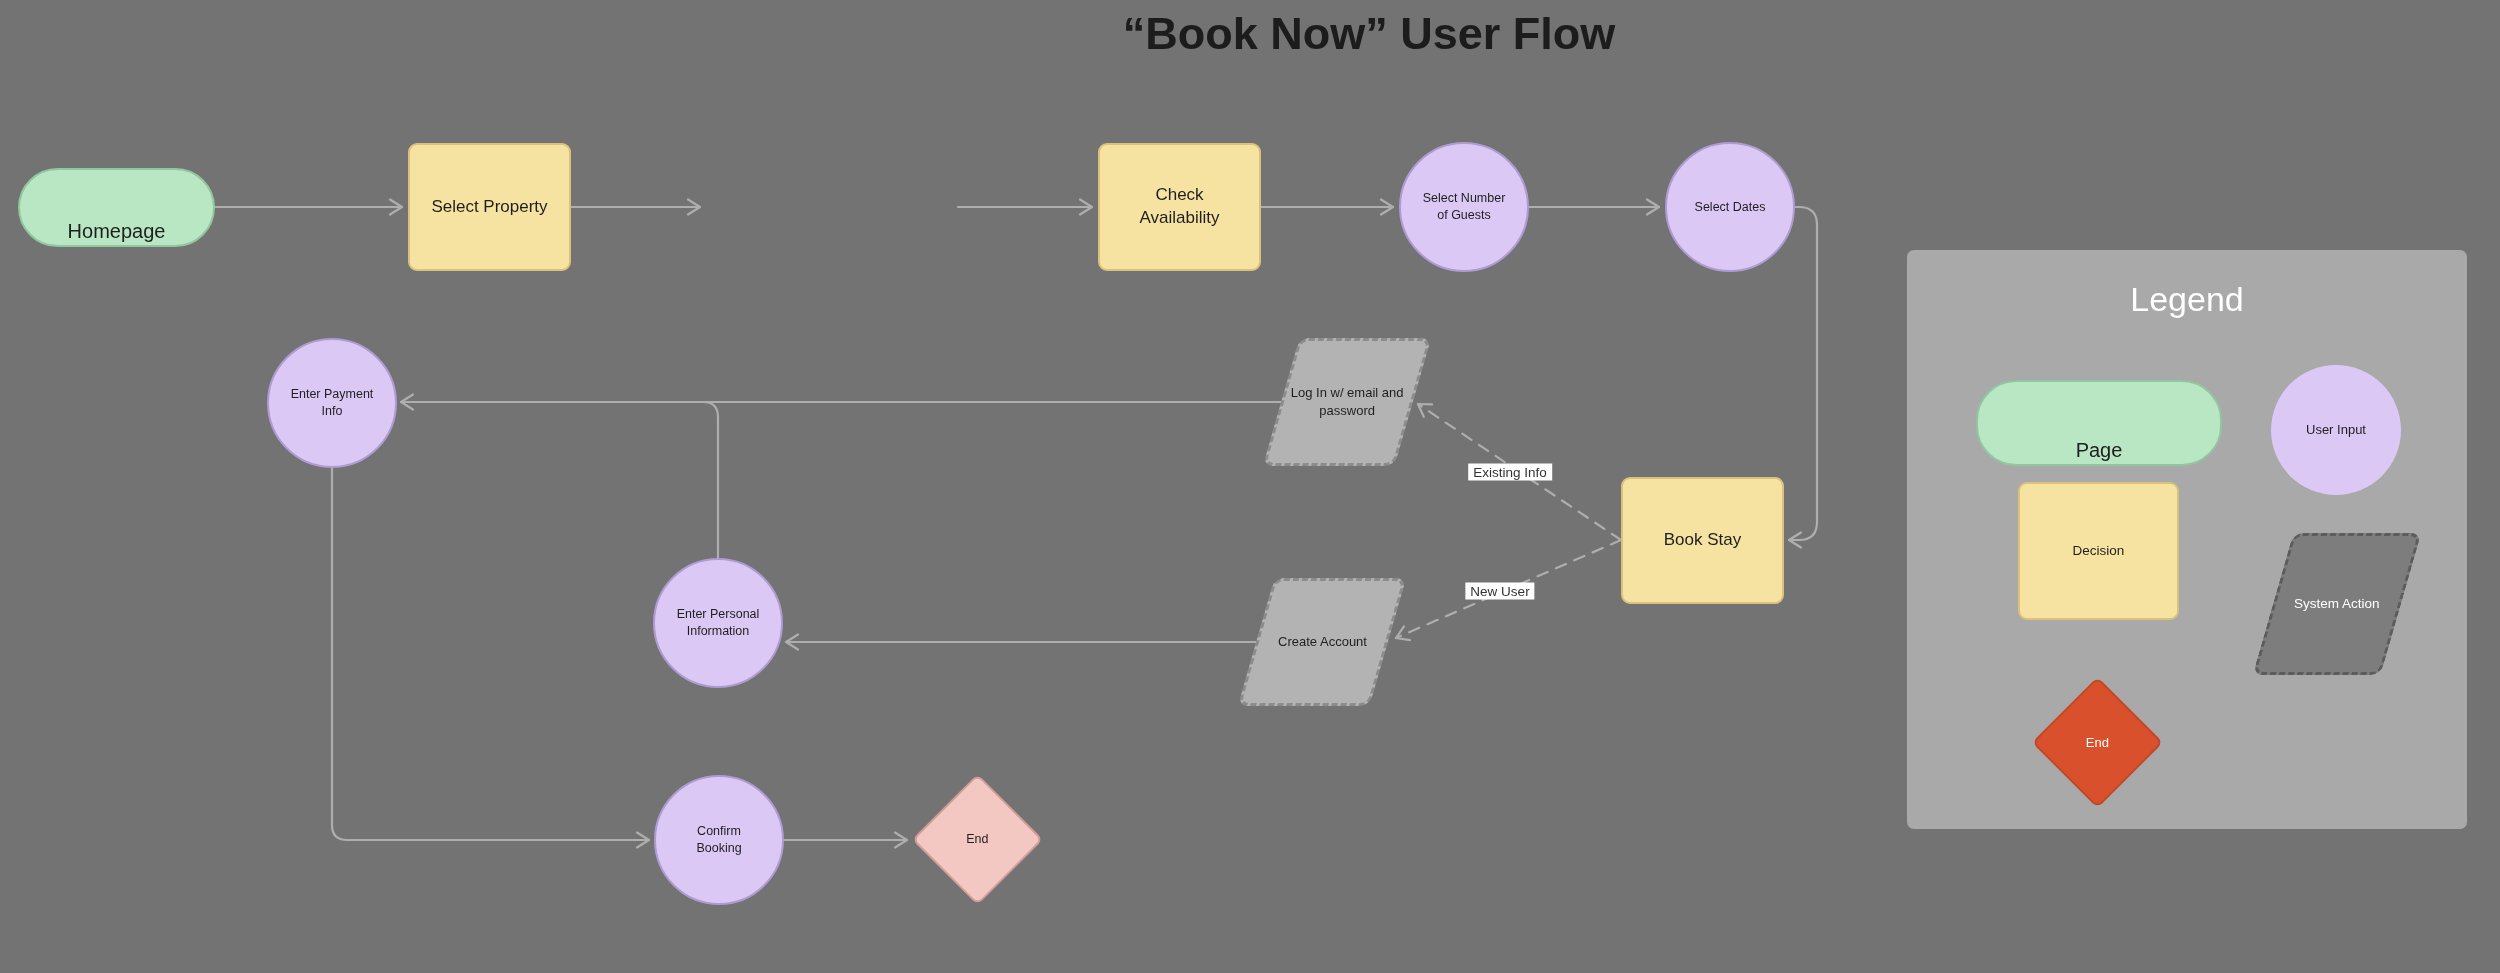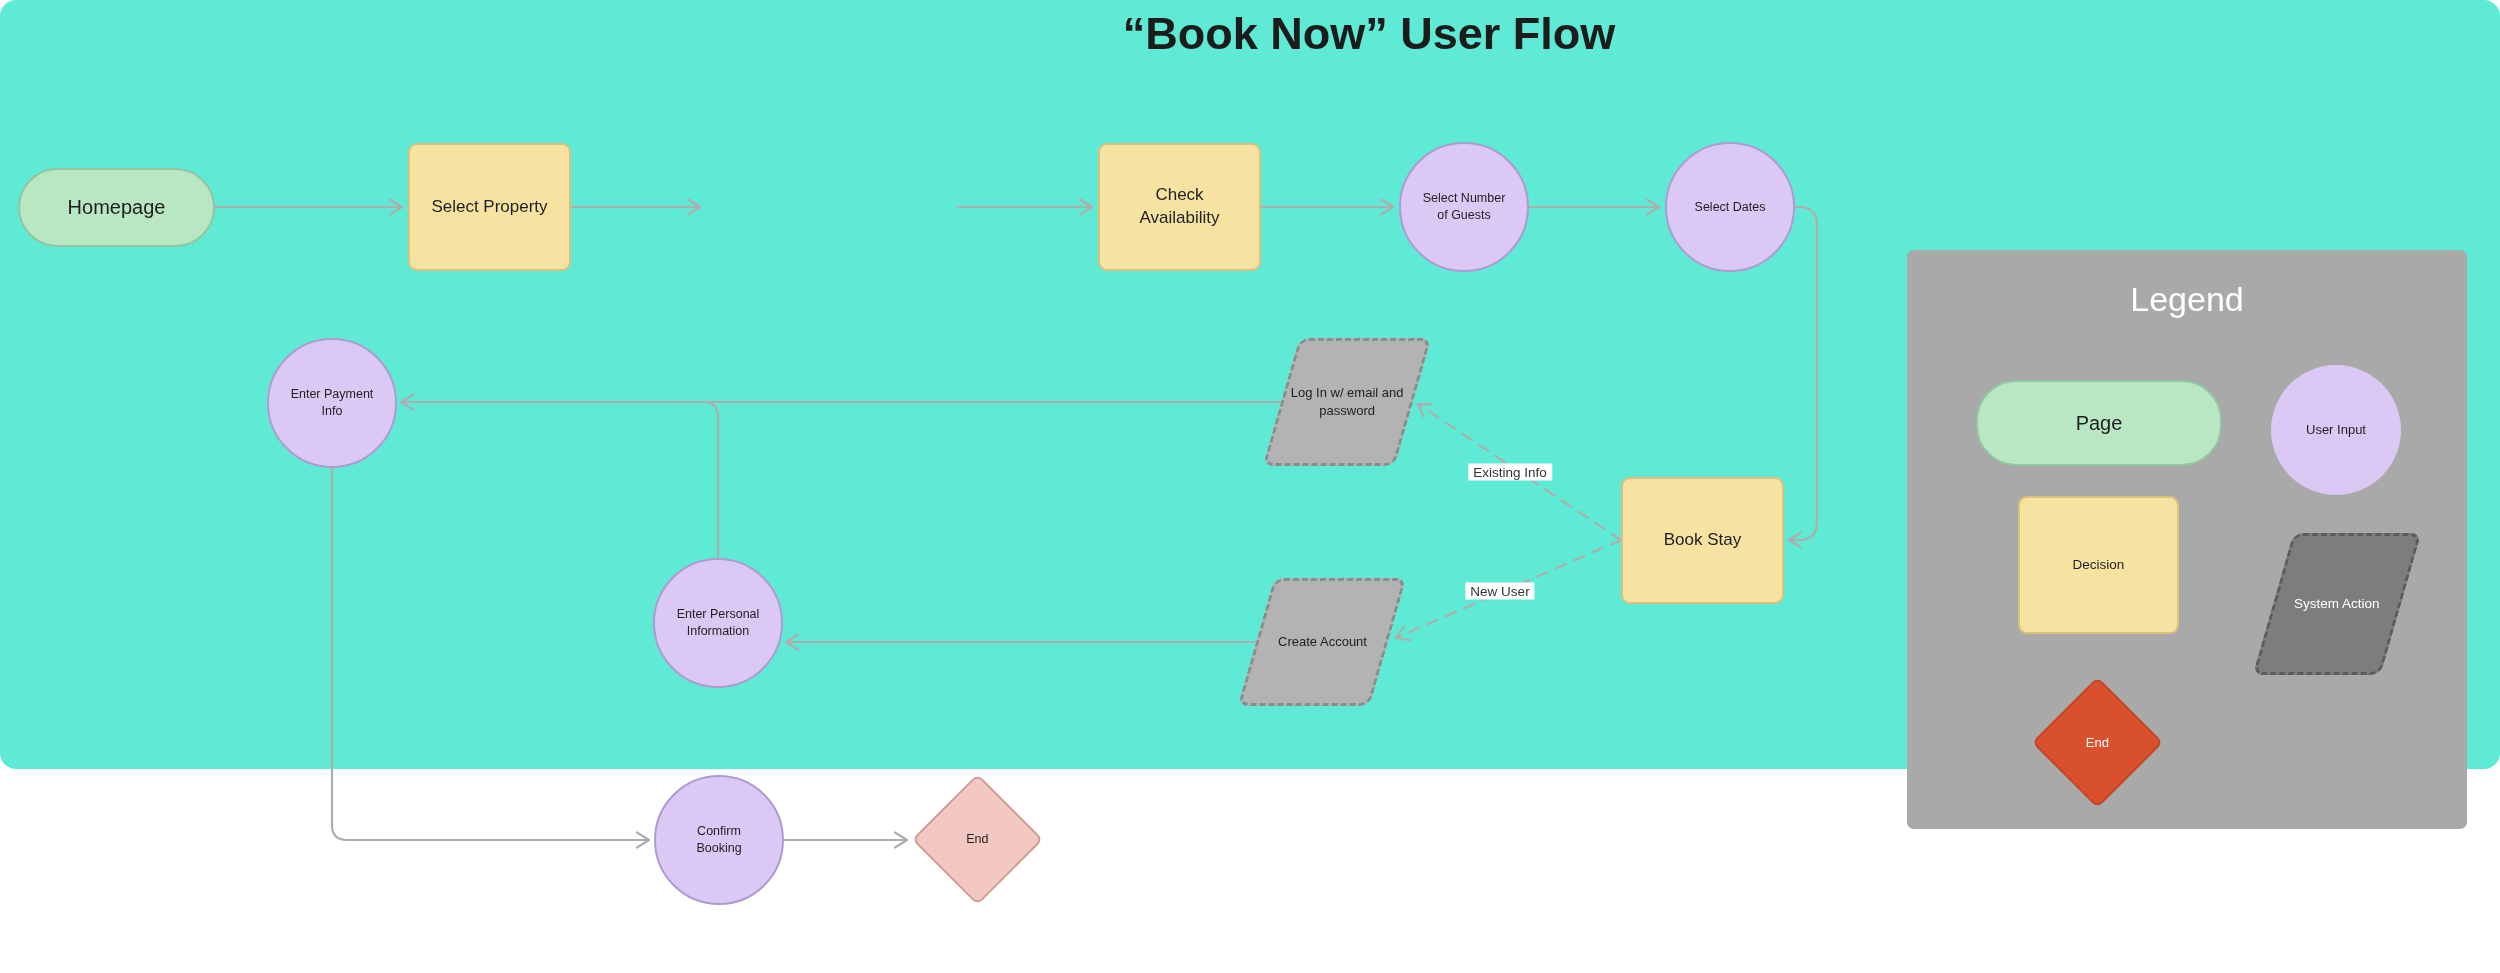--- a/index.html
+++ b/index.html
@@ -1,30 +1,30 @@
 <!DOCTYPE html>
 <html style="--page_fill: #b9e6c3; --page_border: #92c5a1; --decision_fill: #f7e3a1; --decision_border: #dcc17c; --user_input_fill: #dcc8f5; --user_input_border: #ae9bd1; --system_fill: #b3b3b3; --system_border: #8c8c8c; --end_flow_fill: #f3c8c2; --end_flow_border: #d09c96; --legend_bg: #a9a9a9; --legend_system_fill: #7d7d7d; --legend_system_border: #5c5c5c; --legend_end_fill: #d8502c; --legend_end_border: #c24727; --connector: #aeaeae; --text_dark: #1f1f1f; --text_light: #ffffff;"><head>
 <meta charset="utf-8">
 <style>
   * { margin: 0; padding: 0; box-sizing: border-box; }
   html, body { width: 2500px; height: 973px; background: #ffffff; overflow: hidden;
     font-family: "Liberation Sans", sans-serif; }
-  .canvas { position: relative; width: 2500px; height: 769px; background: #5eead4; border-radius: 16px; }
+  .canvas { position: relative; width: 2500px; height: 973px; background: #737373; }
 
   .title { position: absolute; left: 1369px; top: 8px; transform: translateX(-50%);
     font-size: 45px; font-weight: 600; color: #1c1c1c; white-space: nowrap; }
 
   svg.connectors { position: absolute; left: 0; top: 0; width: 2500px; height: 973px; }
 
   .node { position: absolute; display: flex; align-items: center; justify-content: center;
     text-align: center; color: var(--text_dark); line-height: 1.35; }
   .lbl { display: block; }
 
   .pill { background: var(--page_fill); border: 2px solid var(--page_border);
-    border-radius: 40px; font-size: 20px; }
+    border-radius: 40px; font-size: 20px; align-items: flex-end; }
   .rect { background: var(--decision_fill); border: 2px solid var(--decision_border);
     border-radius: 9px; font-size: 17px; padding: 0 14px; }
   .circle { background: var(--user_input_fill); border: 2.5px solid var(--user_input_border);
     border-radius: 50%; font-size: 12.5px; padding: 0 17px; }
   .para { background: var(--system_fill); border: 3px dashed var(--system_border);
     border-radius: 10px; transform: skewX(-16deg); font-size: 13px; }
   .para .lbl { transform: skewX(16deg); }
   .diamond { background: var(--end_flow_fill); border: 2.5px solid var(--end_flow_border);
     border-radius: 7px; transform: rotate(45deg); font-size: 12.5px; }
   .diamond .lbl { transform: rotate(-45deg); }
@@ -131,21 +131,21 @@
     <div class="legend-title">Legend</div>
 
     <div class="node pill" style="left:69px;top:130px;width:246px;height:86px">
       <span class="lbl">Page</span>
     </div>
 
     <div class="node circle" style="left:364px;top:115px;width:130px;height:130px">
       <span class="lbl">User Input</span>
     </div>
 
-    <div class="node rect" style="left:111px;top:246px;width:161px;height:138px">
+    <div class="node rect" style="left:111px;top:232px;width:161px;height:138px">
       <span class="lbl">Decision</span>
     </div>
 
     <div class="node para" style="left:366px;top:283px;width:128px;height:142px">
       <span class="lbl">System Action</span>
     </div>
 
     <div class="node diamond" style="left:144px;top:446px;width:93px;height:93px">
       <span class="lbl">End</span>
     </div>

